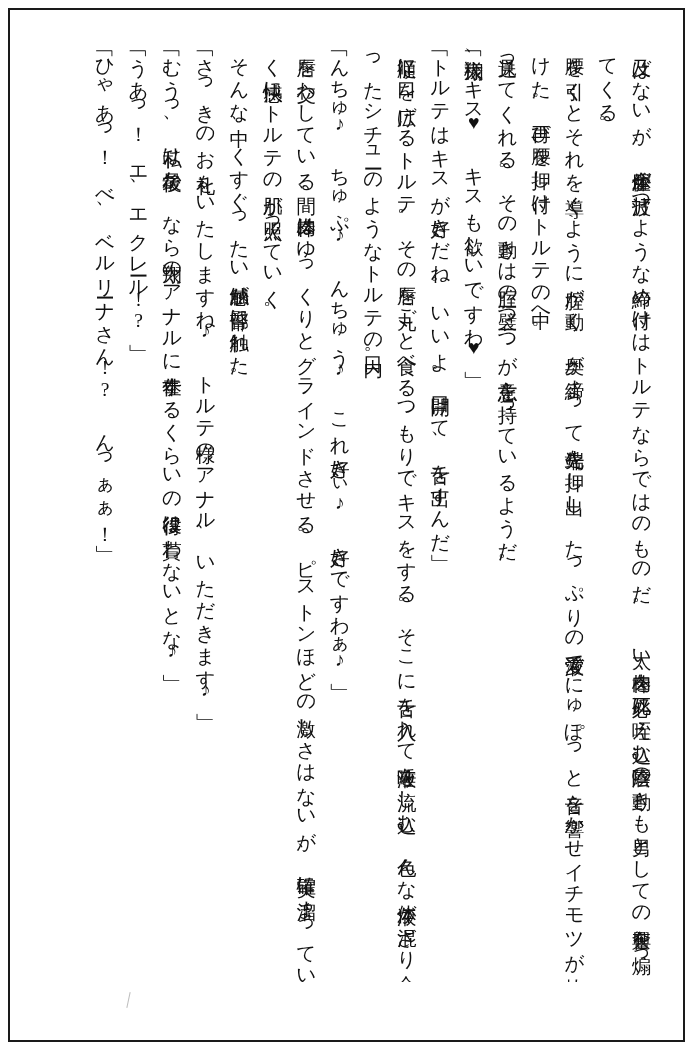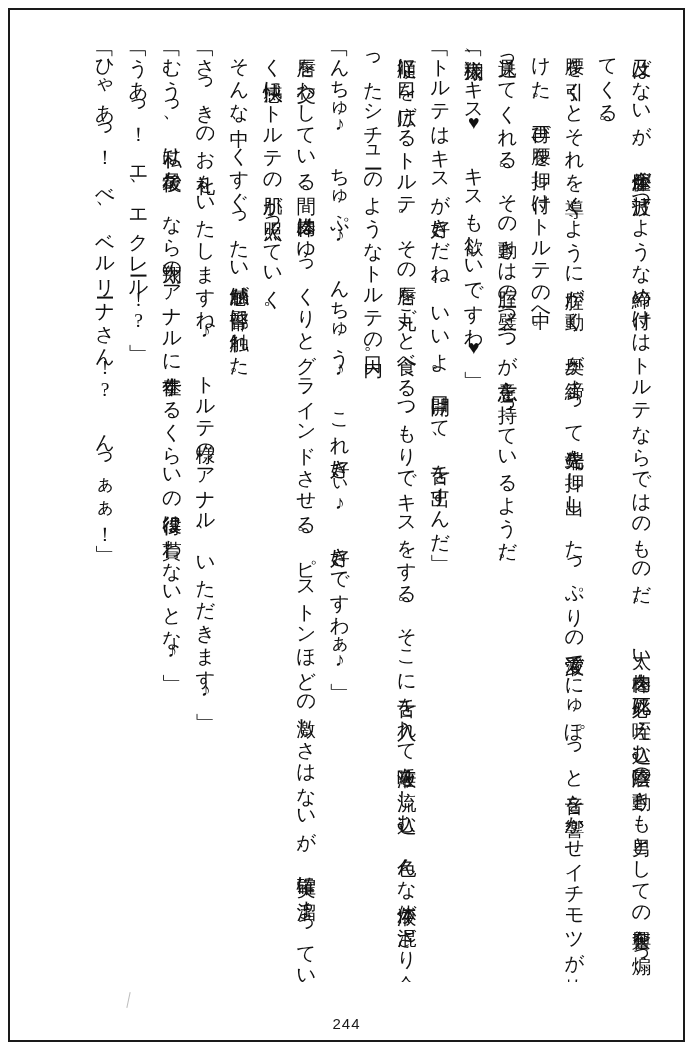--- a/index.html
+++ b/index.html
@@ -105,15 +105,14 @@
     <p class="para">唇を交わしている間、肉棒はゆっくりとグラインドさせる。ピストンほどの激しさはないが、確実に溜まっていく快感にトルテの肌が火照っていく。</p>
     <p class="para">そんな中、くすぐったい感触が臀部に触れた。</p>
     <p class="para">「さっきのお礼をいたしますね♪　トルテ様のアナル、いただきます♪」</p>
     <p class="para">「むうっ、私は最後か。なら翔太のアナルに奉仕するくらいの役得は貰わないとな♪」</p>
     <p class="para">「うあっ！　エ、エクレール!?」</p>
     <p class="para">「ひゃあっ！　べ、ベルリーナさん!?　んっぁぁ！」</p>
   </div>
 
   <div id="tick-mark"></div>
 
-  <div id="page-number">244</div>
 
 </div>
 
 </body></html>

